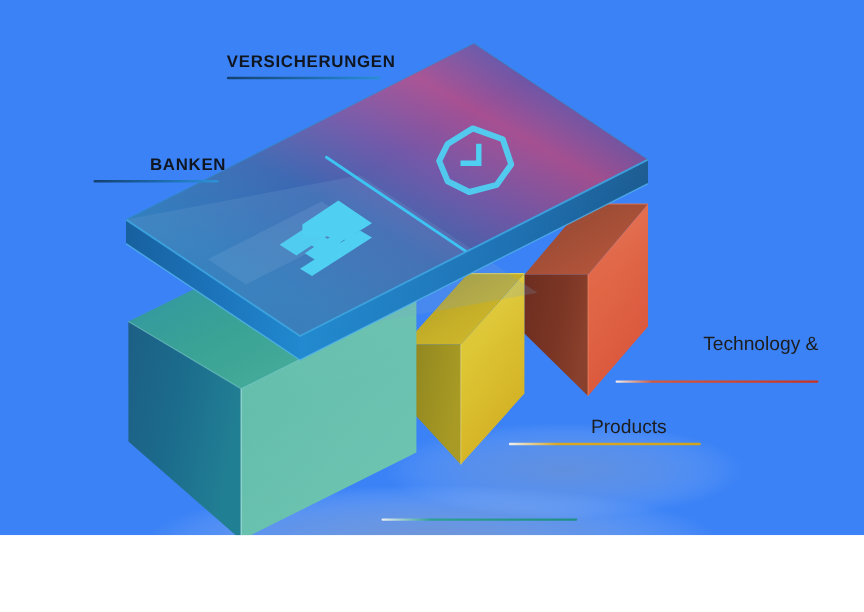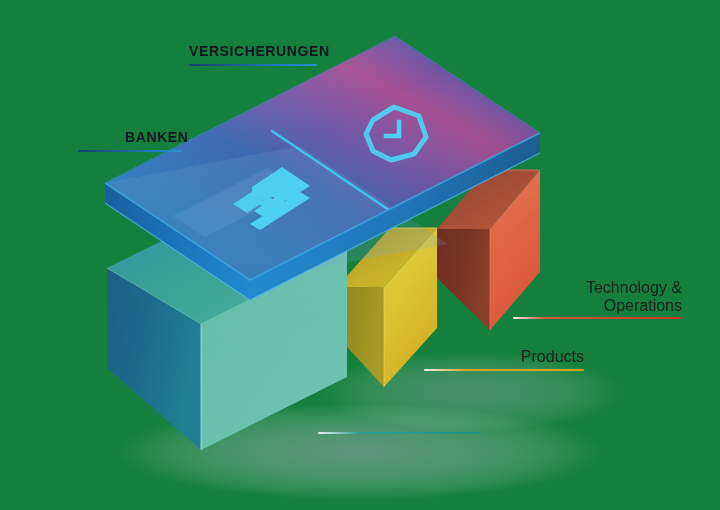--- a/index.html
+++ b/index.html
@@ -7,22 +7,22 @@
     margin: 0;
     padding: 0;
     background: #ffffff;
   }
   body {
     font-family: "Liberation Sans", sans-serif;
   }
   #stage {
     position: relative;
     width: 720px;
-    height: 510px;
-    background: #15803d;
+    height: 446px;
+    background: #3b82f6;
     overflow: hidden;
   }
   #scene {
     position: absolute;
     left: 0;
     top: 0;
     width: 720px;
     height: 510px;
   }
   .lbl {
@@ -52,21 +52,21 @@
   #rule-versicherungen { left: 189px; top: 64px; width: 128px;
       background: linear-gradient(90deg,#14406f 0%,#1e6fb3 60%,#2a8fd6 100%); }
   #lbl-banken { left: 78px; top: 130px; margin-left: 47px; }
   #rule-banken { left: 78px; top: 150px; width: 104px;
       background: linear-gradient(90deg,#14406f 0%,#1e6fb3 60%,#2f93d8 100%); }
 
   #lbl-techops { right: 38px; top: 279px; width: 170px; }
   #rule-techops { left: 513px; top: 317px; width: 169px;
       background: linear-gradient(90deg,#f0efee 0%,#d45a3c 18%,#c9331f 100%); }
 
-  #lbl-products { right: 136px; top: 348px; width: 120px; }
+  #lbl-products { right: 136px; top: 348px; width: 120px; text-align: center; }
   #rule-products { left: 424px; top: 369px; width: 160px;
       background: linear-gradient(90deg,#eceff3 0%,#d9a826 25%,#d0a41f 100%); }
 
   #lbl-consulting { right: 234px; top: 412px; width: 120px; }
   #rule-consulting { left: 318px; top: 432px; width: 163px;
       background: linear-gradient(90deg,#eceff3 0%,#2f9f95 25%,#1f8f86 100%); }
 </style>
 </head>
 <body>
 
@@ -254,21 +254,20 @@
   </svg>
 
   <div class="lbl lbl-caps" id="lbl-versicherungen">VERSICHERUNGEN</div>
   <div class="rule" id="rule-versicherungen"></div>
 
   <div class="lbl lbl-caps" id="lbl-banken">BANKEN</div>
   <div class="rule" id="rule-banken"></div>
 
   <div class="lbl lbl-side" id="lbl-techops">
     <div>Technology &amp;</div>
-    <div>Operations</div>
   </div>
   <div class="rule" id="rule-techops"></div>
 
   <div class="lbl lbl-side" id="lbl-products">Products</div>
   <div class="rule" id="rule-products"></div>
 
   <div class="rule" id="rule-consulting"></div>
 
 </div>
 

